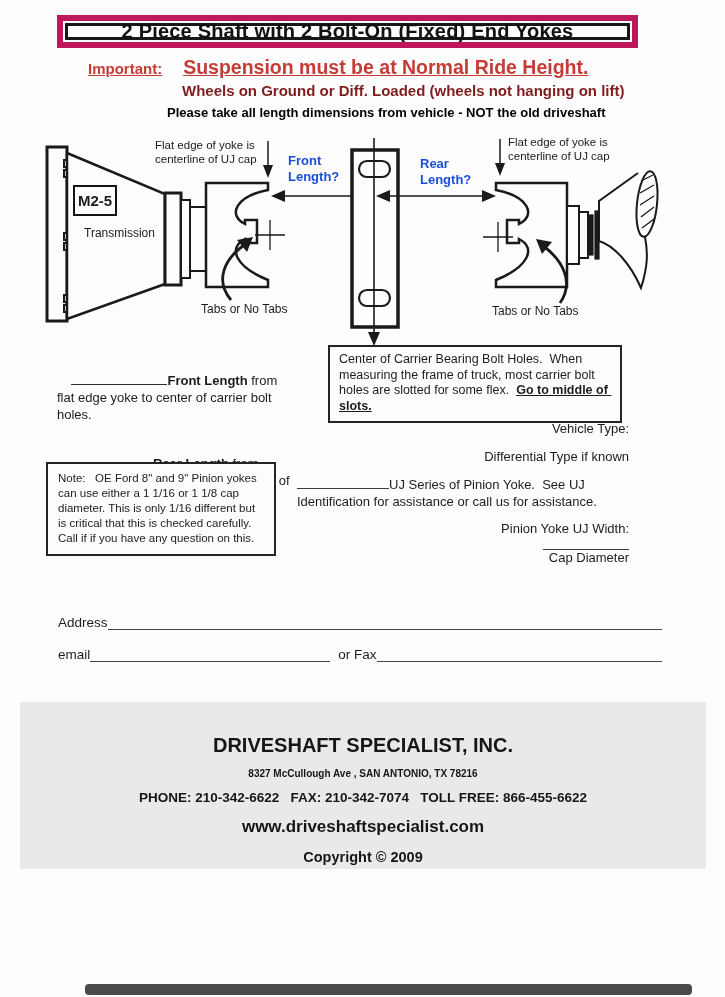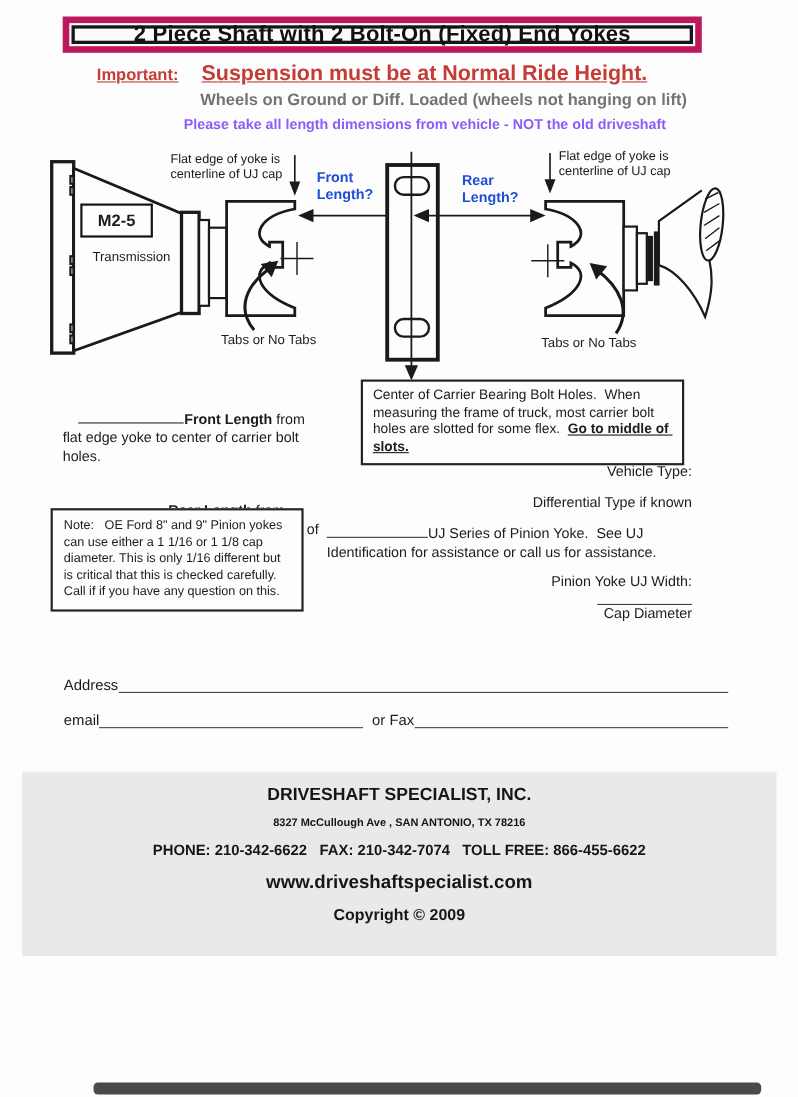--- a/index.html
+++ b/index.html
@@ -12,29 +12,29 @@
   
   .title-box{ position:absolute; left:57px; top:15px; width:581px; height:33px;
     border:6px solid #be185d; padding:2px; background:#fbfbfb; }
   .title-inner{ border:3px solid #171717; width:100%; height:100%;
     display:flex; align-items:center; justify-content:center;
     font-weight:bold; font-size:20px; letter-spacing:.2px; color:#111; }
   .important-line{ position:absolute; left:88px; top:56px; white-space:nowrap; color:#c43c35; }
   .imp-label{ font-size:15px; font-weight:bold; text-decoration:underline; }
   .imp-main{ font-size:19.5px; font-weight:bold; text-decoration:underline; margin-left:21px; }
   .warn2{ position:absolute; left:182px; top:82px; white-space:nowrap;
-    color:#737373; font-size:15px; font-weight:bold; }
+    color:#7f1d1d; font-size:15px; font-weight:bold; }
   .warn3{ position:absolute; left:167px; top:105px; white-space:nowrap;
-    color:#8b5cf6; font-size:13px; font-weight:bold; }
+    color:#000000; font-size:13px; font-weight:bold; }
   
   .diagram{ position:absolute; left:0; top:133px; width:725px; height:215px;padding-left:20px; }
   .diagram svg{ position:absolute; left:0; top:0; }
   .lbl{ position:absolute; font-size:11.5px; line-height:13.5px; color:#1a1a1a; }
   .len-lbl{ position:absolute; font-size:13px; line-height:16px; font-weight:bold; color:#1d4ed8; }
-  .m2-box{ position:absolute; left:73px; top:52px; width:66px; height:31px;
+  .m2-box{ position:absolute; left:73px; top:52px; width:44px; height:31px;
     border:2.5px solid #141414; display:flex; align-items:center; justify-content:center;
     font-size:15px; font-weight:bold; background:#fdfdfd; }
   .trans-lbl{ position:absolute; left:84px; top:93px; font-size:12px; }
   .tabs-lbl{ position:absolute; font-size:12px; }
   
   .measure-notes{ position:absolute; left:57px; top:355px; width:240px;
     font-size:13px; line-height:17px; white-space:pre-wrap; }
   .measure-notes .para2{ display:block; margin-top:15px; }
   .blank{ display:inline-block; border-bottom:1.5px solid #2d2d2d; height:12px; }
   .carrier-box{ position:absolute; left:328px; top:345px; width:294px;
@@ -54,21 +54,21 @@
   .frow.r4{ margin-top:11px; }
   .line-fixed{ display:inline-block; border-bottom:1.5px solid #3d3d3d; height:14px; }
   
   .contact-row{ position:absolute; left:58px; width:604px; display:flex;
     align-items:flex-end; font-size:13.5px; }
   .contact-row .line{ border-bottom:1.5px solid #474747; height:15px; }
   .contact-row .grow{ flex:1; }
   
   .footer{ position:absolute; left:20px; top:702px; width:686px; height:167px;
     background:#e9e9e9; text-align:center; color:#161616; }
-  .f1{ padding-top:12px; font-size:16px; font-weight:bold; }
+  .f1{ padding-top:32px; font-size:20px; font-weight:bold; }
   .f2{ margin-top:11px; font-size:10px; font-weight:bold; }
   .f3{ margin-top:11px; font-size:13.5px; font-weight:bold; white-space:pre; }
   .f4{ margin-top:12px; font-size:17px; font-weight:bold; }
   .f5{ margin-top:12px; font-size:14.5px; font-weight:bold; }
   .bottom-bar{ position:absolute; left:85px; top:984px; width:607px; height:11px;
     background:#4a4a4a; border-radius:4px; }
 </style>
 </head>
 <body>
 

